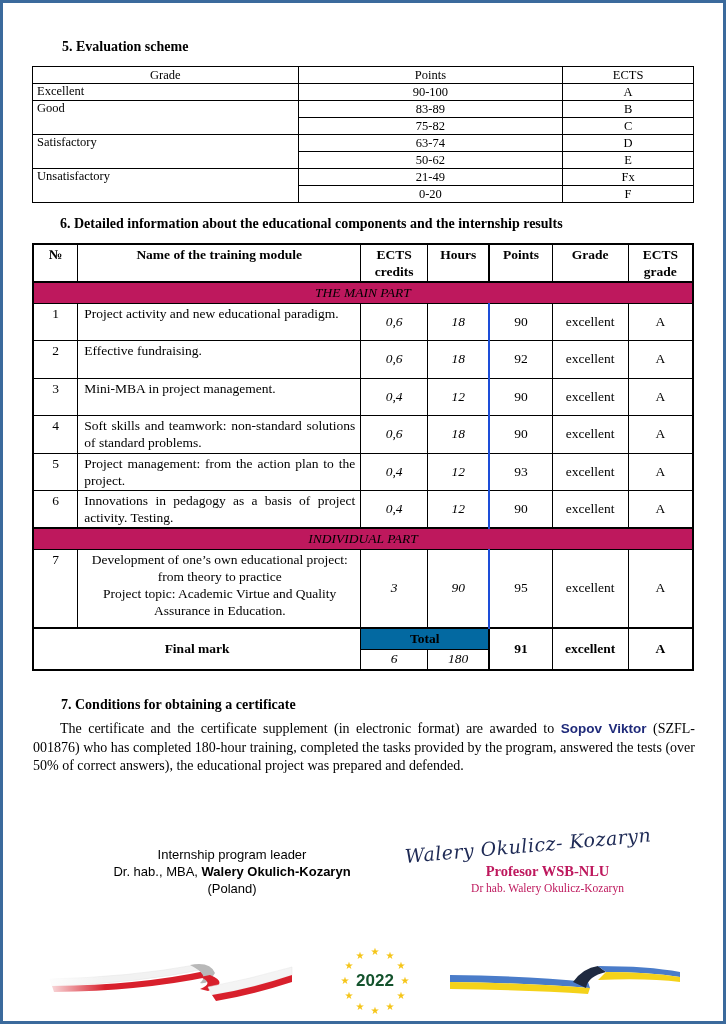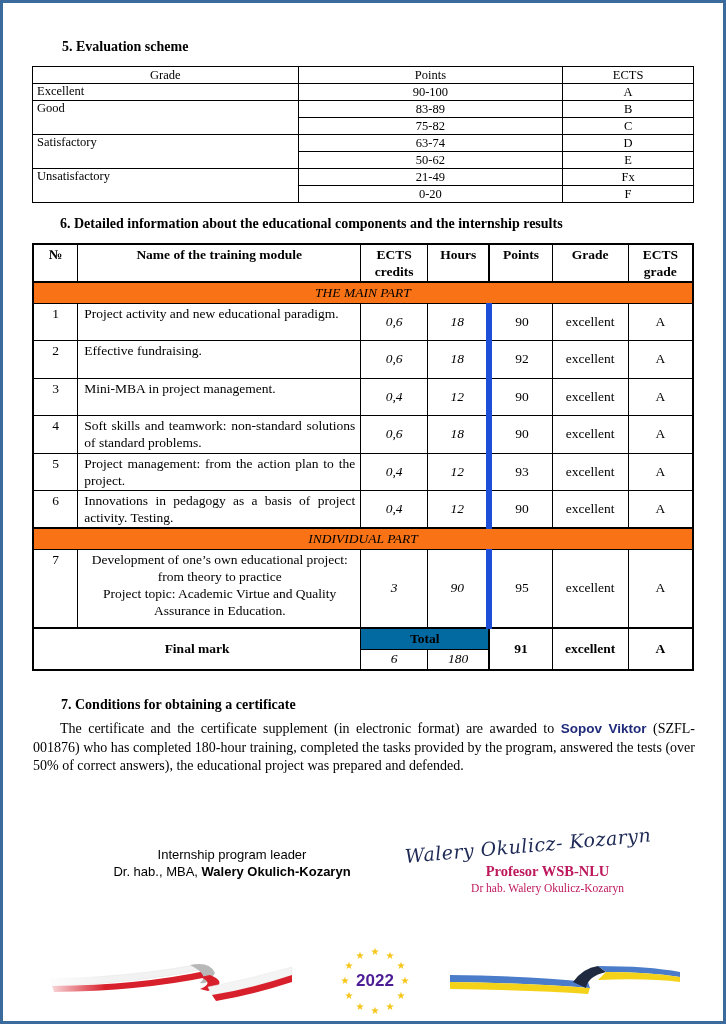--- a/index.html
+++ b/index.html
@@ -20,27 +20,27 @@
     border: 1px solid #000; height: 17px; line-height: 15px; padding: 0 4px; font-weight: normal;
   }
   .eval .c { text-align: center; }
   .eval .grade-cell { vertical-align: top; }
 
   
   .det { left: 32px; top: 243px; width: 662px; font-size: 13.5px; border: 2px solid #000; }
   .det td, .det th { border: 1px solid #000; }
   .det th { font-weight: bold; vertical-align: top; text-align: center; line-height: 17px; padding: 1px 2px; }
   .det .sec td {
-    background: #f97316; font-style: italic; text-align: center; height: 21px; padding: 0; border-top: 2px solid #000;
+    background: #be185d; font-style: italic; text-align: center; height: 21px; padding: 0; border-top: 2px solid #000;
   }
   .det .num { text-align: center; vertical-align: top; padding-top: 2px; width: 45px; }
   .det .name { text-align: justify; vertical-align: top; padding: 1px 5px 1px 6px; line-height: 17px; width: 284px; }
   .det .ects, .det .hrs { text-align: center; font-style: italic; vertical-align: middle; }
   .det .ects { width: 67px; margin-top: 38px; }
-  .det .hrs { width: 62px; border-right: 6px solid #1d4ed8; }
+  .det .hrs { width: 62px; border-right: 2px solid #1d4ed8; }
   .det .pts { text-align: center; vertical-align: middle; width: 63px; }
   .det .grd { text-align: center; vertical-align: middle; width: 76px; }
   .det .eg { text-align: center; vertical-align: middle; width: 65px; }
   .det tr.row td { height: 37.5px; }
   .det tr.row7 td { height: 79px; }
   .det .final td { font-weight: bold; text-align: center; vertical-align: middle; border-top: 2px solid #000; }
   .det .total-h { background: #0369a1; height: 21px; }
   .det .total-v { font-weight: normal !important; font-style: italic; height: 21px; }
 
   .para {
@@ -62,21 +62,21 @@
   }
   .stamp { position: absolute; left: 0; top: 18px; width: 255px; text-align: center; color: #be185d; }
   .stamp .l1 { font-weight: bold; font-size: 14.5px; line-height: 17px; padding-left: 30px; }
   .stamp .l2 { font-size: 14px; line-height: 17px; padding-left: 30px; }
   .stamp .l3 { font-size: 11.5px; line-height: 16px; padding-left: 30px; }
 
   .footer-ribbon { position: absolute; }
   .eu { position: absolute; left: 335px; top: 943px; width: 80px; height: 80px; }
   .eu-year {
     position: absolute; left: 0; top: 28px; width: 80px; text-align: center;
-    font-family: "Liberation Sans", sans-serif; font-weight: bold; color: #4c1d95; font-size: 17px;
+    font-family: "Liberation Sans", sans-serif; font-weight: bold; color: #14532d; font-size: 17px;
   }
 </style>
 </head>
 <body>
 
 <div class="frame"></div>
 
 <div class="h" style="left:62px; top:39px;">5. Evaluation scheme</div>
 
 <table class="eval">
@@ -228,20 +228,21 @@
   </tr>
 </tbody>
   </table>
 
 <div class="h" style="left:61px; top:697px;">7. Conditions for obtaining a certificate</div>
 <p class="para"><span>The certificate and the certificate supplement (in electronic format) are awarded to </span><span class="name">Sopov Viktor</span><span> (SZFL-001876) who has completed 180-hour training, completed the tasks provided by  the program, answered the tests (over 50% of correct answers), the educational project was prepared and defended.</span></p>
 
 <div class="leader">
   <div>Internship program leader</div>
   <div><span>Dr. hab., MBA, </span><b>Walery Okulich-Kozaryn</b></div>
+  <div>(Poland)</div>
 </div>
 
 <div class="sign">
   <div class="script">Walery Okulicz- Kozaryn</div>
   <div class="stamp">
     <div class="l1">Profesor WSB-NLU</div>
     <div class="l3">Dr hab. Walery Okulicz-Kozaryn</div>
   </div>
 </div>
 

